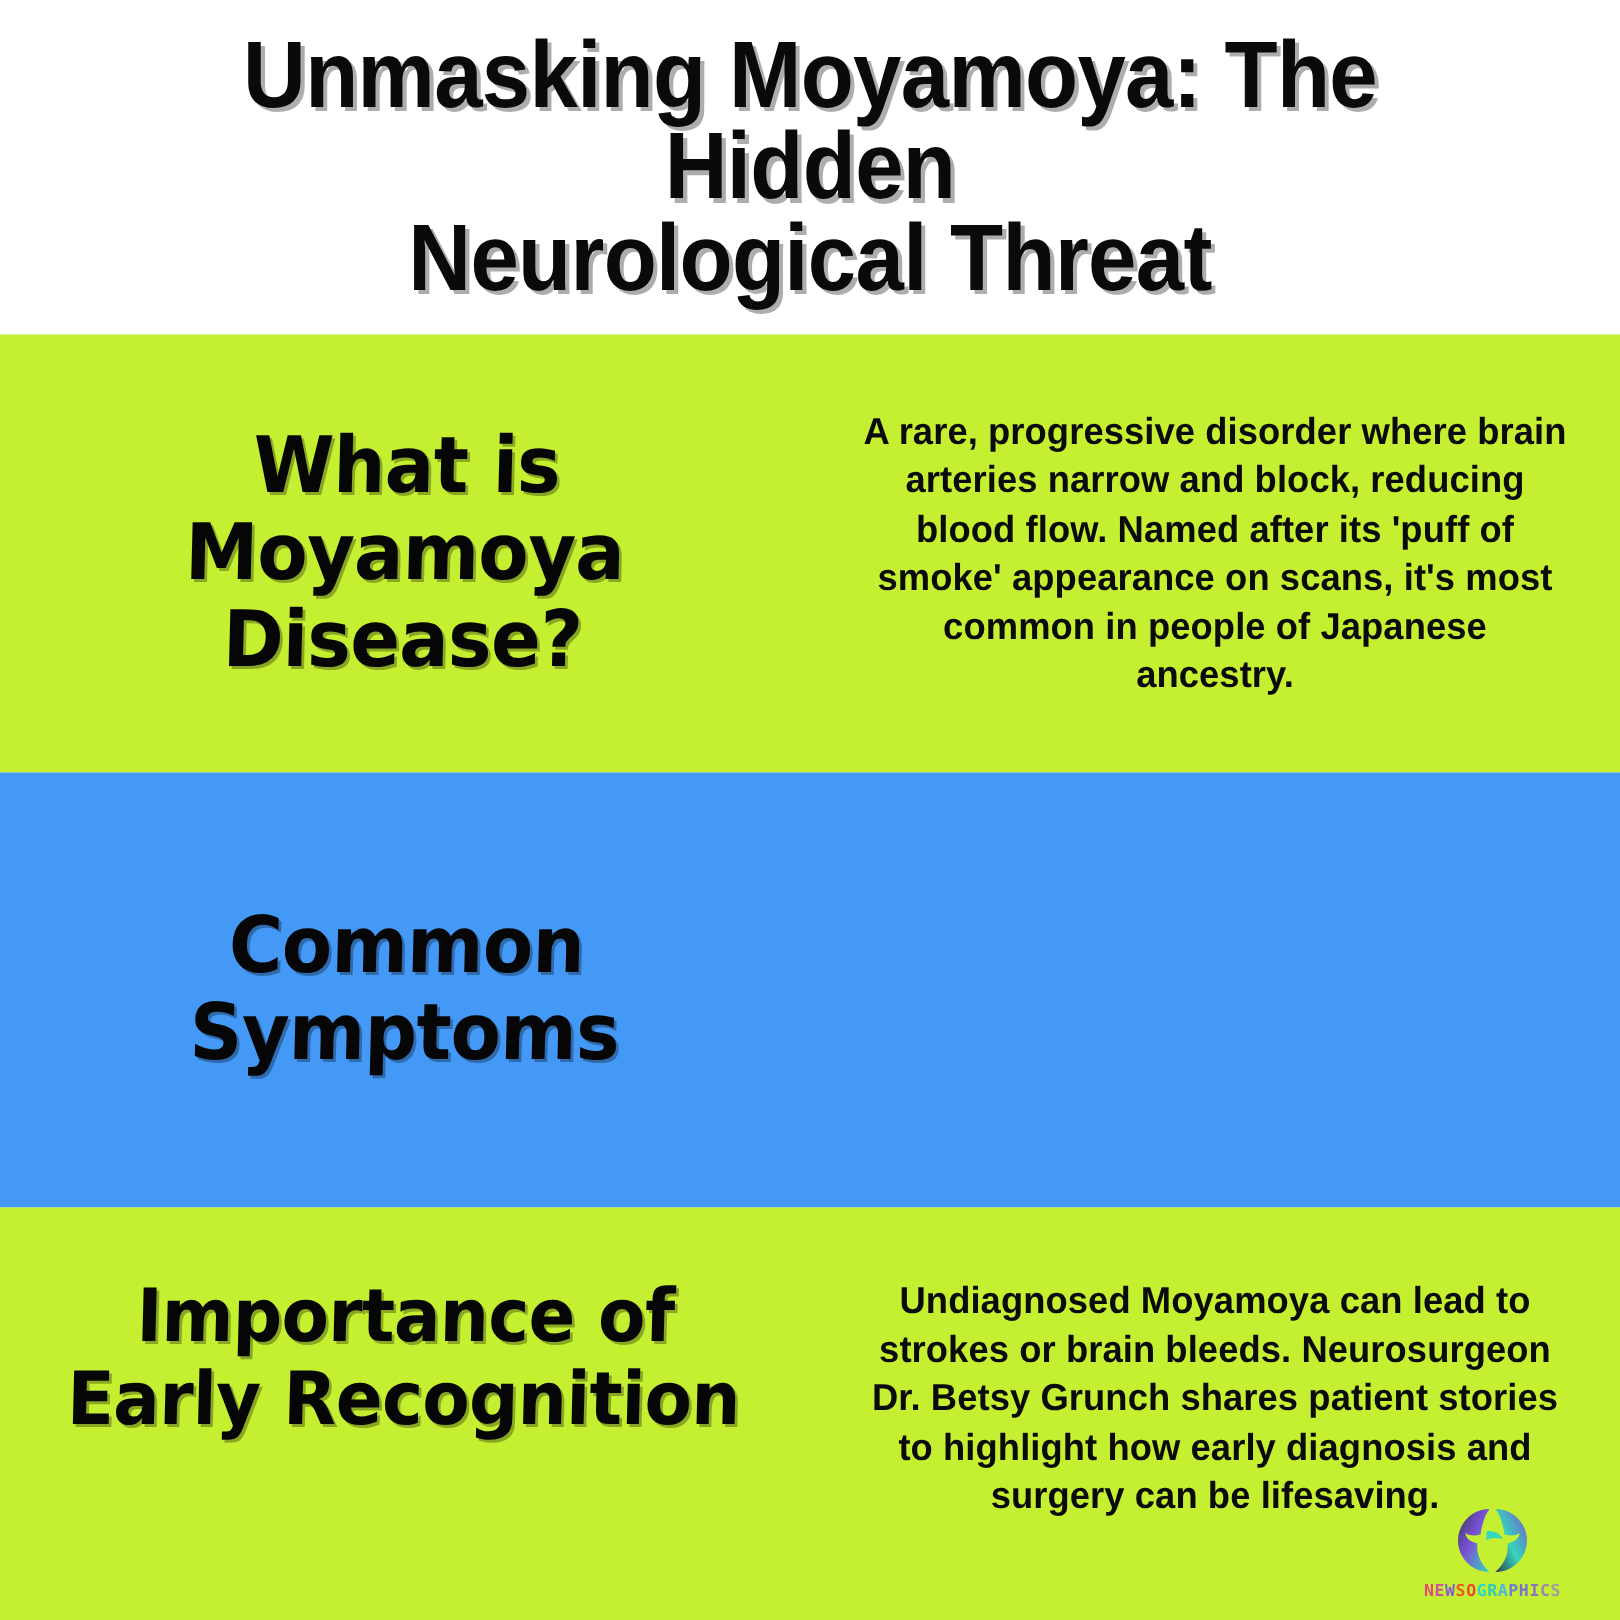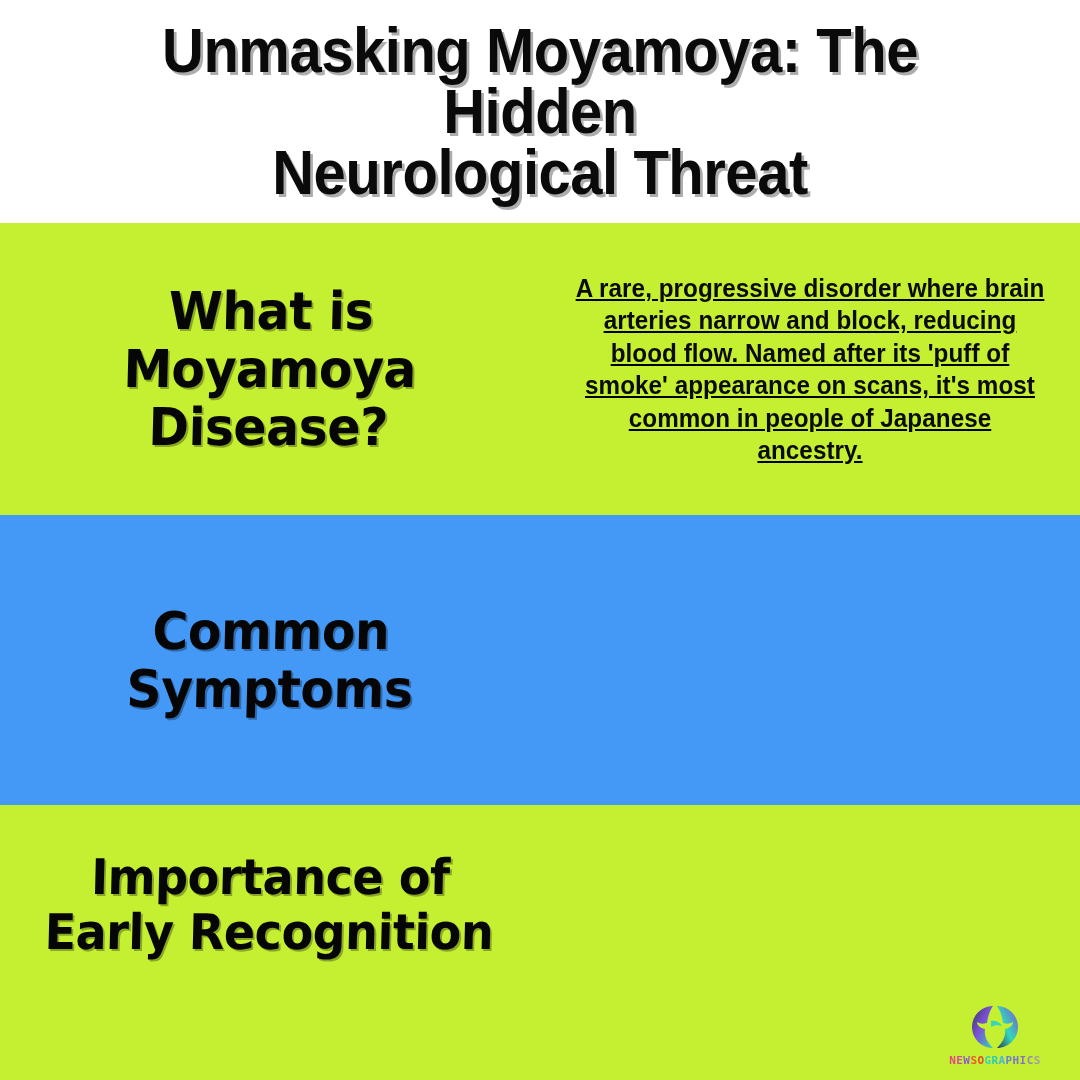--- a/index.html
+++ b/index.html
@@ -69,21 +69,20 @@
     box-sizing: border-box;
     padding: 0 24px;
   }
   .body-col {
     width: 50%;
     display: flex;
     align-items: center;
     justify-content: center;
     box-sizing: border-box;
     padding: 0 28px;
-    text-decoration: underline;
   }
 
   .section-heading {
     font-family: "DejaVu Sans", sans-serif;
     font-weight: bold;
     font-size: 52px;
     line-height: 1.12;
     color: #060606;
     text-align: center;
     letter-spacing: -0.5px;
@@ -164,20 +163,23 @@
     <div class="heading-col">
       <div class="section-heading">Common
 Symptoms</div>
     </div>
   </div>
 
   <div class="section section-green sec-3">
     <div class="heading-col">
       <div class="section-heading heading-wide">Importance of
 Early Recognition</div>
+    </div>
+    <div class="body-col">
+      <div class="section-body">Undiagnosed Moyamoya can lead to strokes or brain bleeds. Neurosurgeon Dr. Betsy Grunch shares patient stories to highlight how early diagnosis and surgery can be lifesaving.</div>
     </div>
 
     <div class="logo">
       <svg class="logo-globe" viewBox="0 0 56 50">
         <defs>
           <linearGradient id="gA" x1="0" y1="0" x2="1" y2="1">
             <stop offset="0%" stop-color="#2f3b52"></stop>
             <stop offset="45%" stop-color="#7b4fd6"></stop>
             <stop offset="100%" stop-color="#35d6bb"></stop>
           </linearGradient>

